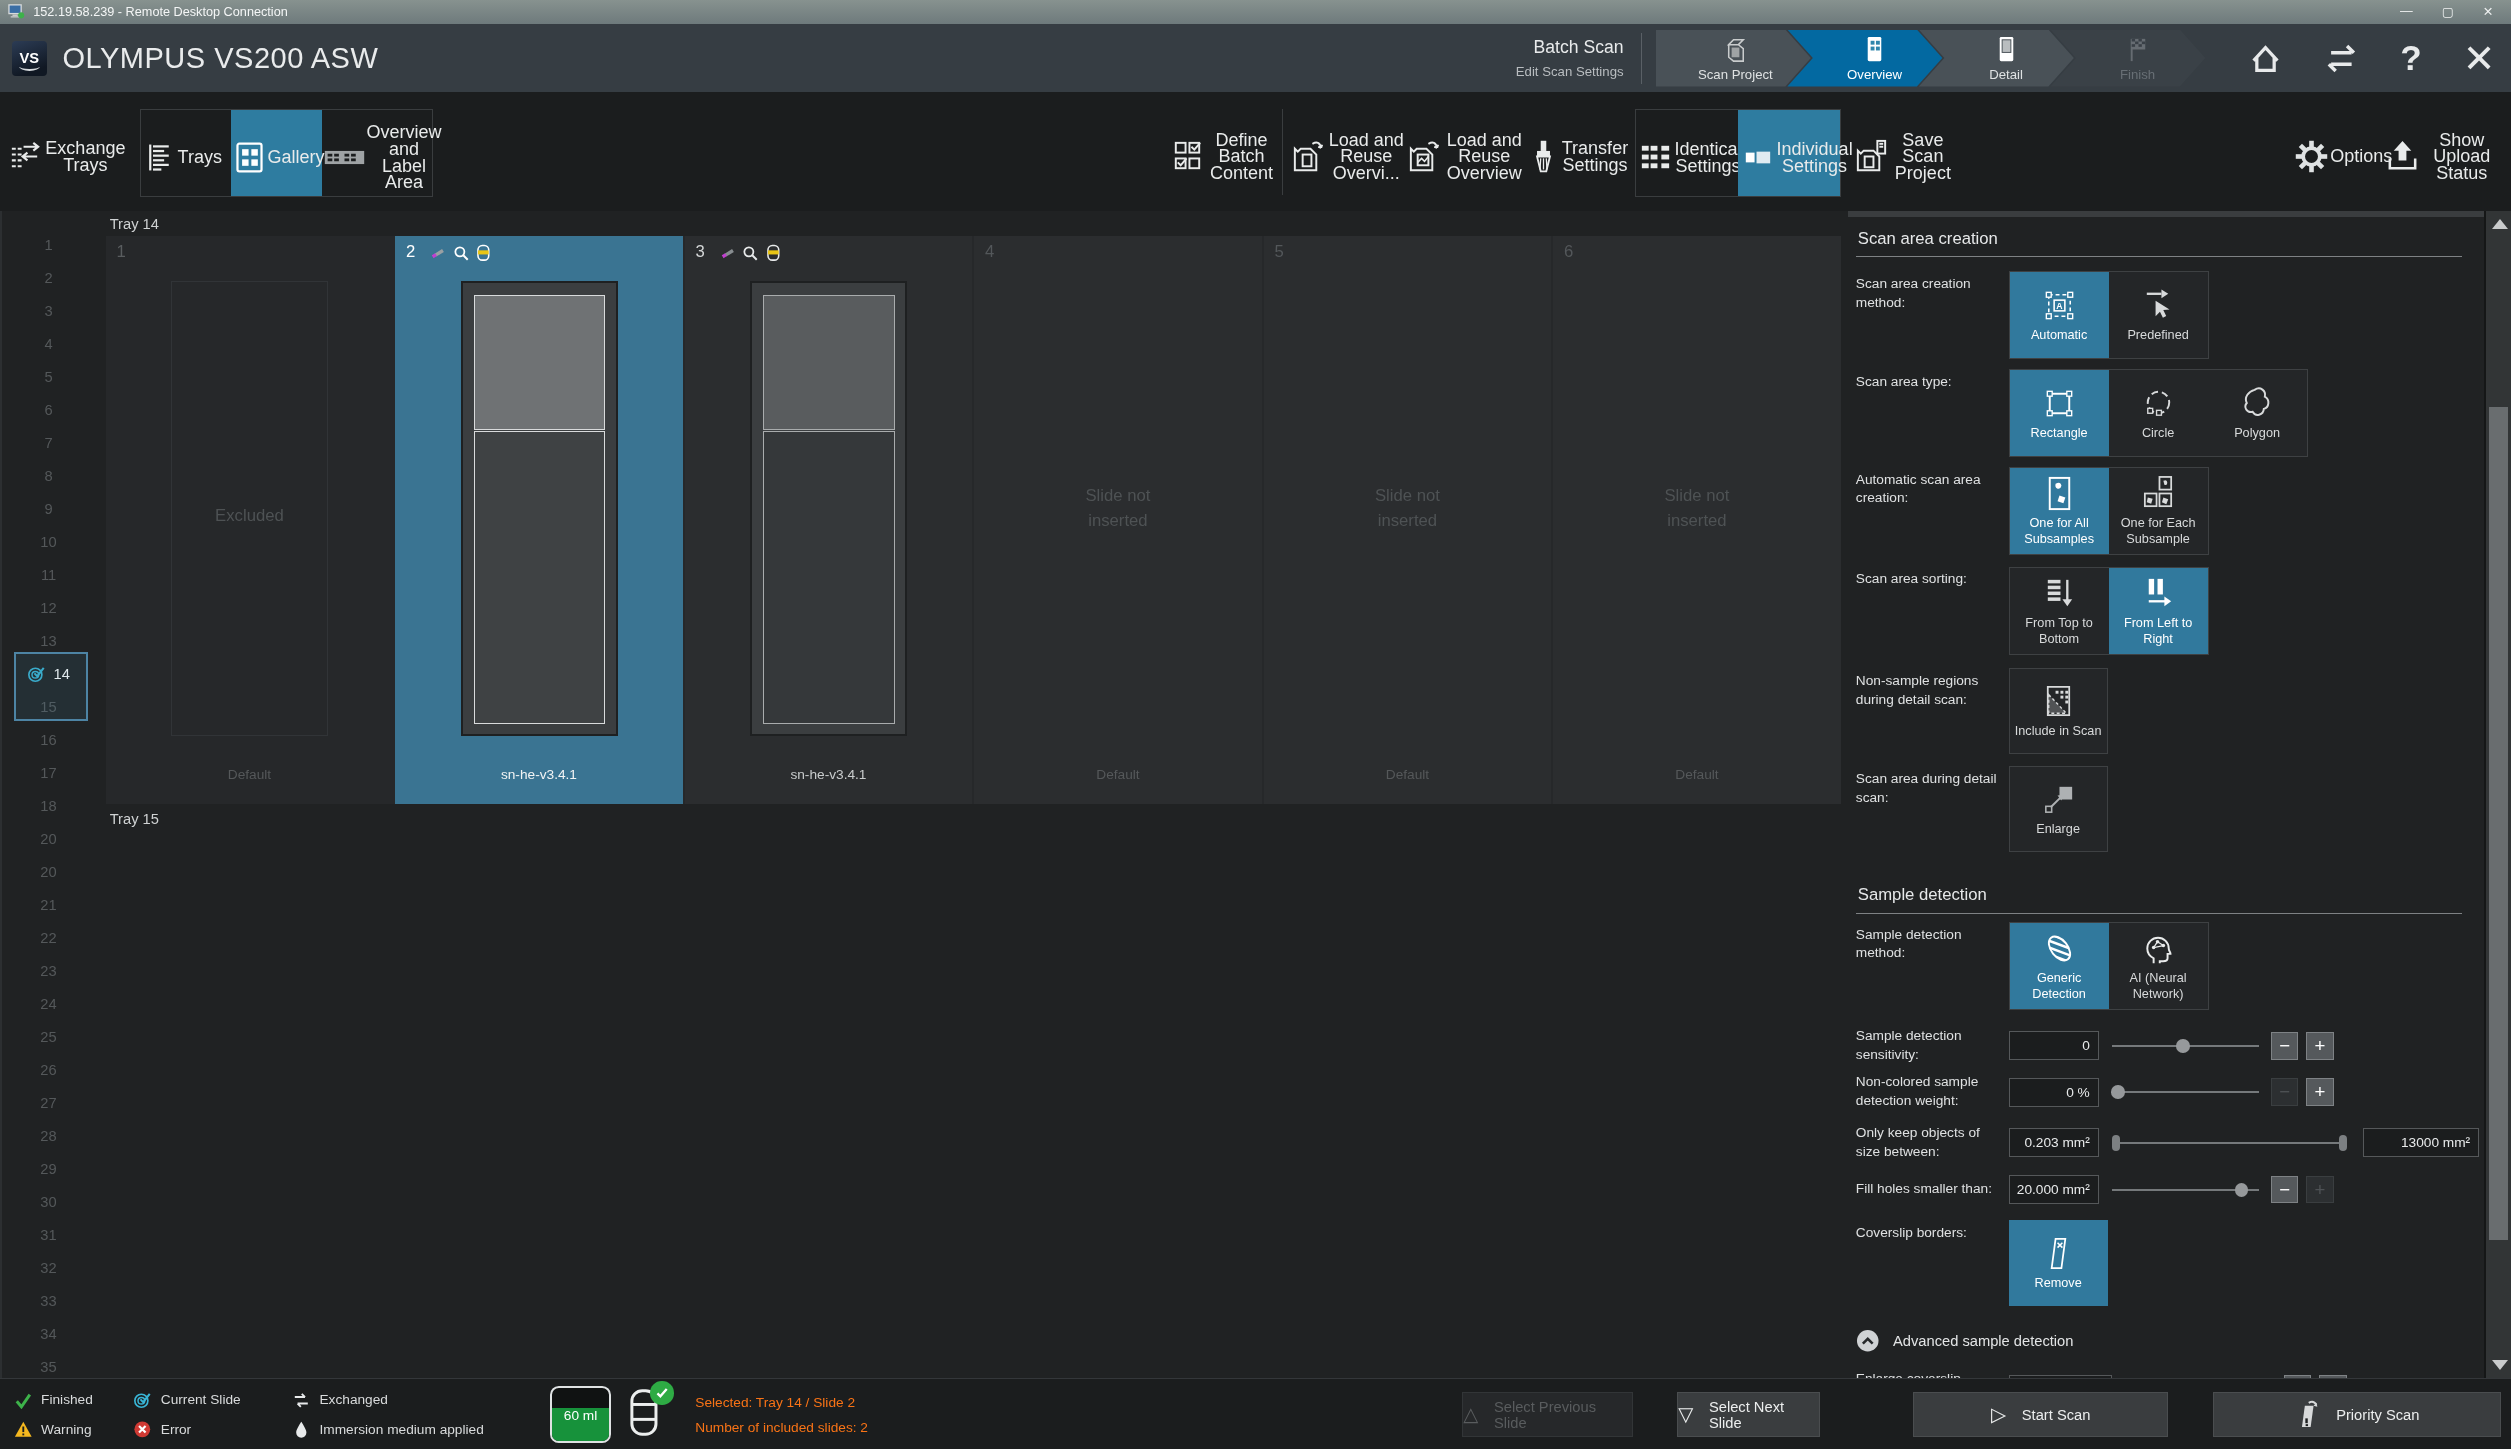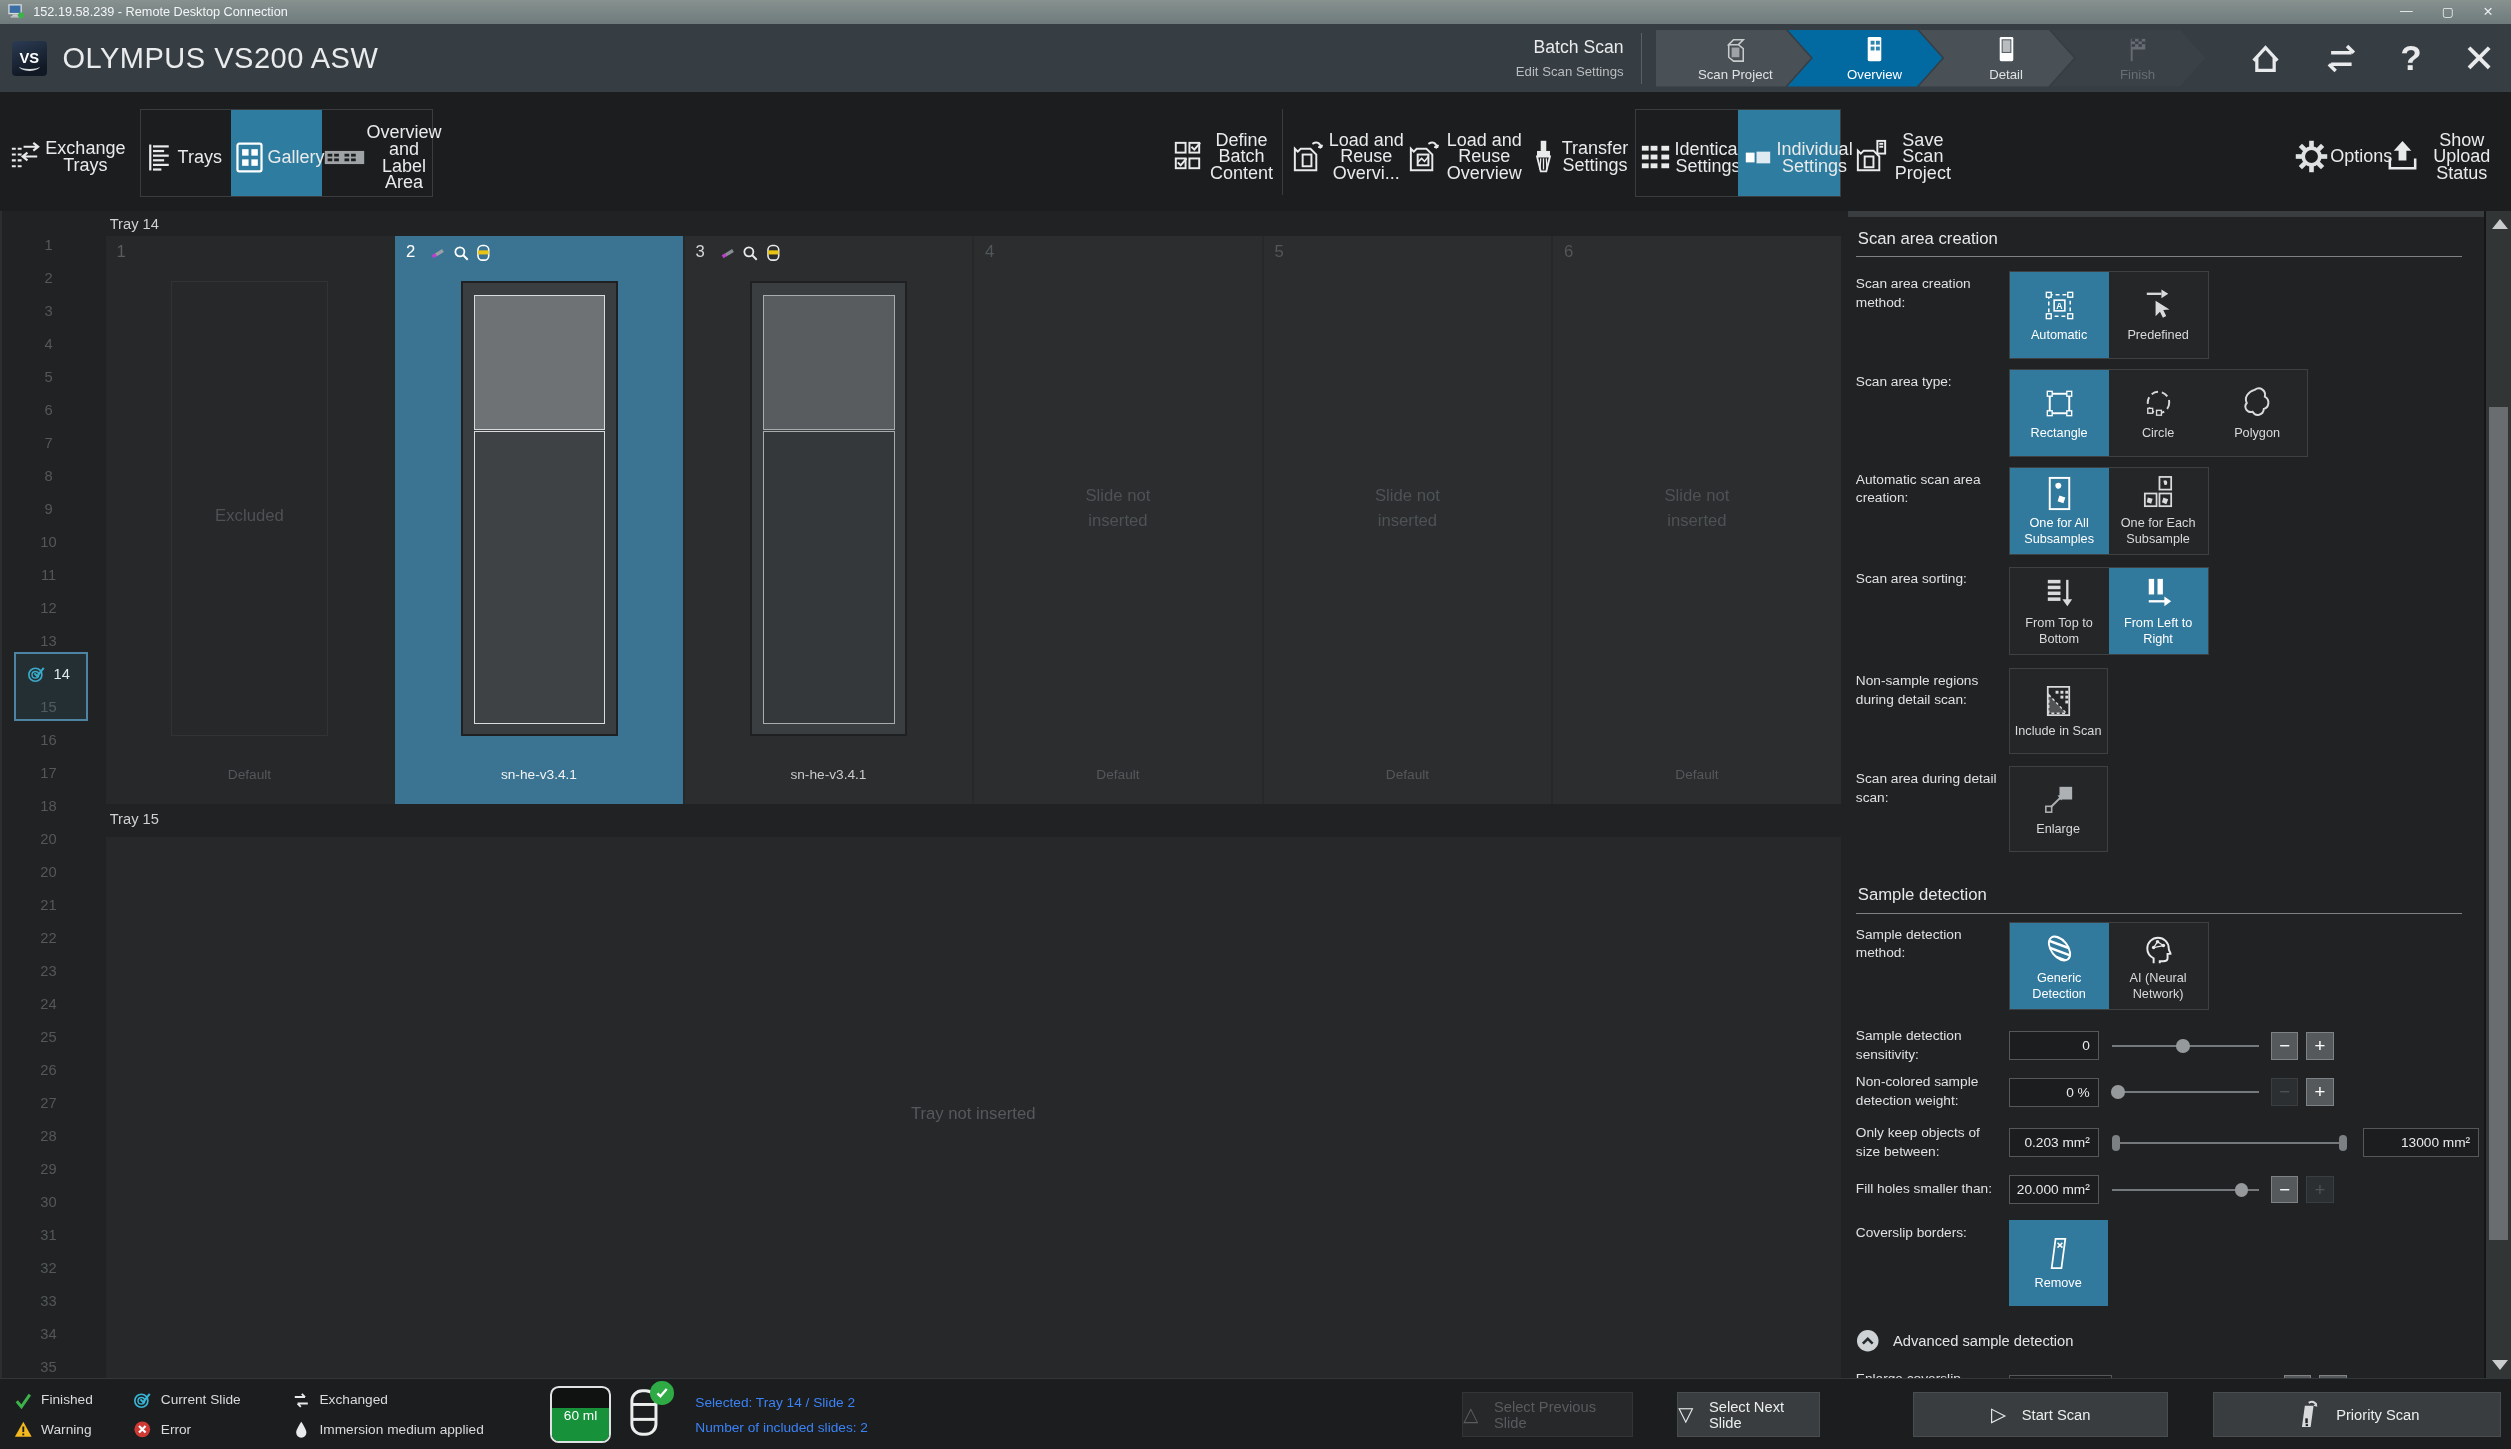--- a/index.html
+++ b/index.html
@@ -120,21 +120,21 @@
 
   
   .statusbar { position:absolute; left:0; top:1378px; width:2511px; height:72px; background:#1b1d1e; border-top:1px solid #34373a; display:flex; align-items:center; }
   .leg-col { display:flex; flex-direction:column; justify-content:center; gap:7.8px; }
   .leg-item { display:flex; align-items:center; gap:8.8px; font-size:13.7px; color:#d9dbdc; height:21.6px; }
   .bottle { position:relative; width:61px; height:57px; border:2px solid #dfe2e3; border-radius:8.8px; overflow:hidden; background:#101212; margin-left:35px; flex:none; }
   .bottle .fill { position:absolute; left:0; right:0; bottom:0; height:62%; background:#17923b; }
   .bottle .vol { position:absolute; left:0; right:0; top:19.6px; text-align:center; font-size:13.7px; color:#fff; }
   .barrel-wrap { position:relative; width:45px; height:59px; margin-left:13.7px; flex:none; }
   .badge { position:absolute; right:-3.9px; top:-3.9px; width:23.5px; height:23.5px; border-radius:50%; background:#2eab44; display:flex; align-items:center; justify-content:center; }
-  .sel-info { margin-left:25.5px; font-size:13.7px; color:#3b82f6; display:flex; flex-direction:column; gap:10px; }
+  .sel-info { margin-left:25.5px; font-size:13.7px; color:#f97316; display:flex; flex-direction:column; gap:10px; }
   .sbtns { margin-left:auto; display:flex; align-items:center; padding-right:9.8px; }
   .sbtn { height:45px; display:flex; align-items:center; justify-content:center; gap:15.7px; background:#3a3d3f; border:1px solid #4a4d4f; color:#eceeee; font-size:14.7px; cursor:default; }
   .sbtn .glyph { font-size:19.6px; }
   .sbtn.disabled { background:#26282a; border-color:#323537; color:#595c5e; }
   .sbtn.prev { width:171px; }
   .sbtn.next { width:143px; margin-left:44px; }
   .sbtn.start { width:255px; margin-left:93px; }
   .sbtn.priority { width:288px; margin-left:45px; }
 
   svg { display:block; }
@@ -614,23 +614,20 @@
 
       <div class="cell empty">
         <span class="cnum">6</span>
         <div class="center-text">Slide not
 inserted</div>
         <div class="clabel">Default</div>
       </div>
     </div>
 
     <div class="tray-title" style="margin-top:2.9px">Tray 15</div>
-    <div class="tray-body t15">
-      <div class="tray-empty-text">Tray not inserted</div>
-    </div>
   </div>
 
   <div class="panel-top-strip"></div>
   <div class="panel">
 
     <div class="ptitle">Scan area creation</div>
     <hr class="phr">
 
     <div class="prow">
       <div class="plabel">Scan area creation method:</div>

